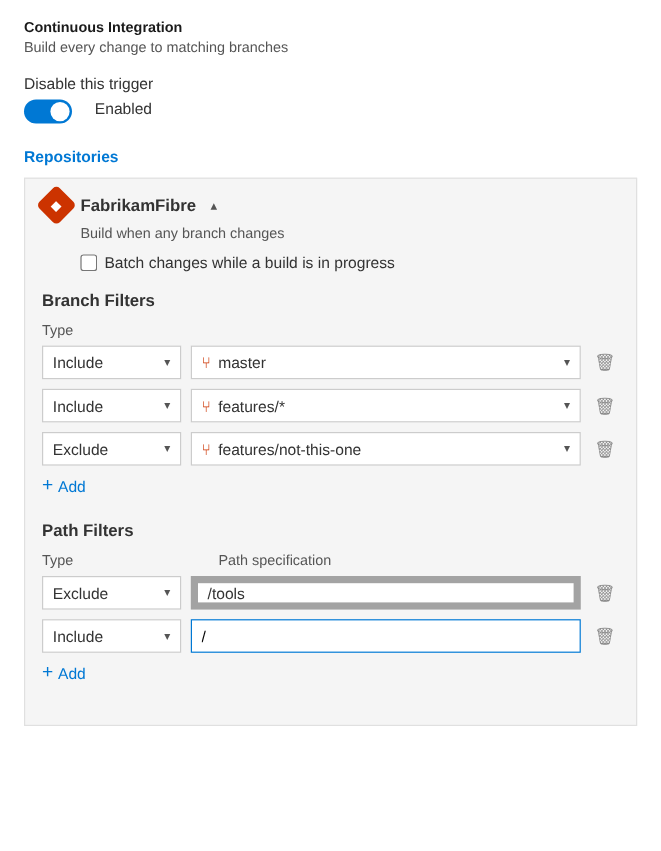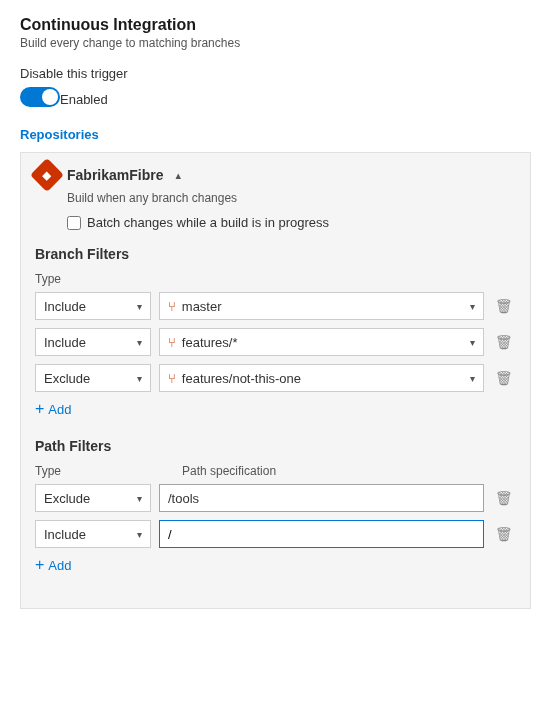--- a/index.html
+++ b/index.html
@@ -7,42 +7,42 @@
       font-family: 'Segoe UI', Arial, sans-serif;
       font-size: 13px;
       color: #333;
       background: #fff;
       width: 551px;
       min-height: 709px;
       padding: 16px 20px;
     }
 
     .page-title {
-      font-size: 16px;
+      font-size: 12px;
       font-weight: 600;
       color: #1a1a1a;
       margin-bottom: 2px;
     }
 
     .page-subtitle {
       font-size: 12px;
       color: #555;
       margin-bottom: 16px;
     }
 
     .disable-trigger-label {
       font-size: 13px;
       color: #333;
       margin-bottom: 6px;
     }
 
     .toggle-row {
       display: flex;
-      align-items: flex-end;
-      gap: 0;
+      align-items: flex-start;
+      gap: 19px;
       margin-bottom: 20px;
     }
 
     .toggle {
       position: relative;
       width: 40px;
       height: 20px;
     }
 
     .toggle-track {
@@ -365,21 +365,21 @@
     <div class="filter-header-row">
       <div class="filter-col-type">Type</div>
       <div class="filter-col-spec">Path specification</div>
     </div>
 
     <div class="filter-row">
       <div class="filter-select">
         <span>Exclude</span>
         <span class="filter-select-chevron">▾</span>
       </div>
-      <div class="filter-spec-field" style="border:1px solid #a3a3a3;">
+      <div class="filter-spec-field" style="border:6px solid #a3a3a3;">
         <span>/tools</span>
       </div>
       <div class="delete-icon">🗑</div>
     </div>
 
     <div class="filter-row">
       <div class="filter-select">
         <span>Include</span>
         <span class="filter-select-chevron">▾</span>
       </div>

